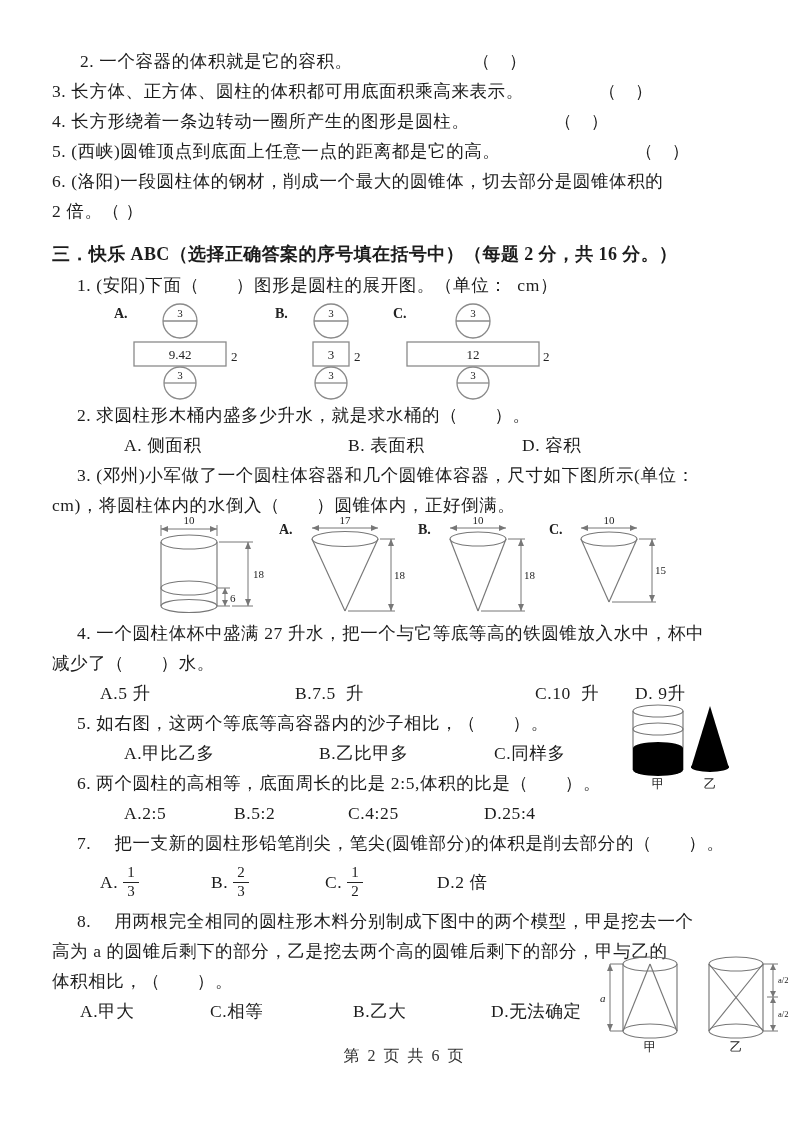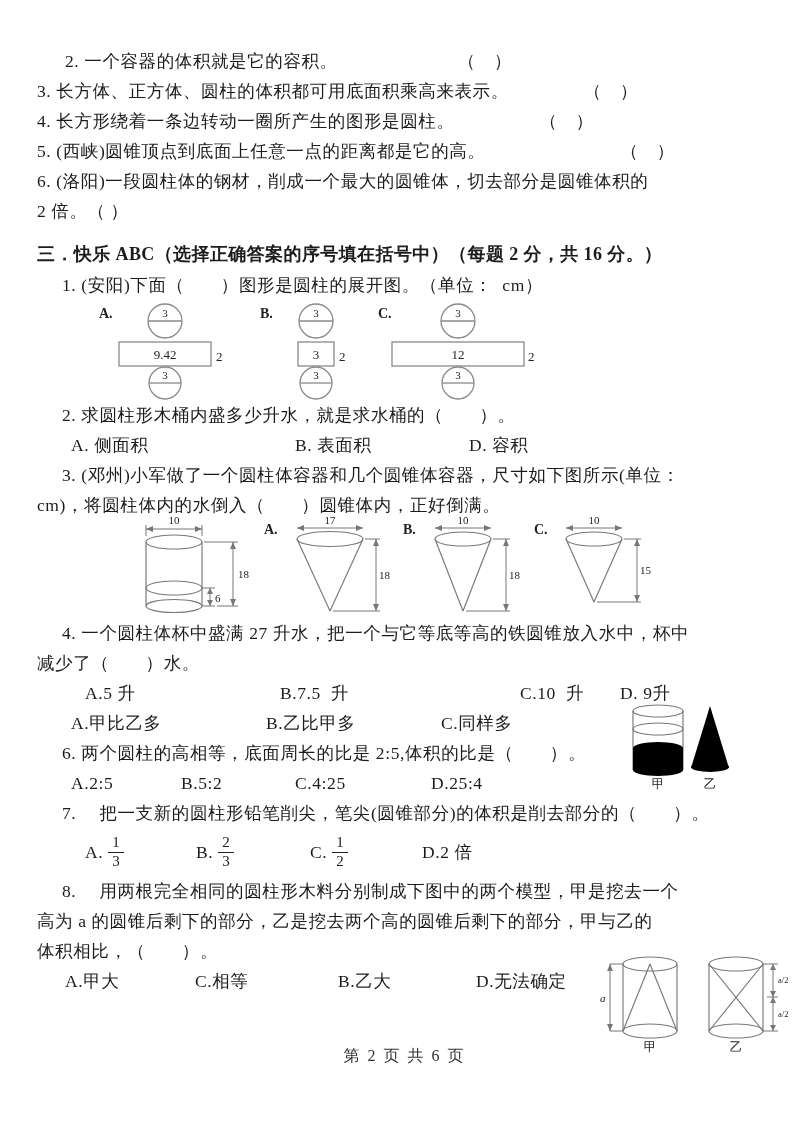--- a/index.html
+++ b/index.html
@@ -1,27 +1,27 @@
 <!DOCTYPE html>
 <html><head>
 <meta charset="utf-8">
 <style>
   html,body{margin:0;padding:0}
   body{width:793px;height:1122px;background:#ffffff;overflow:hidden;
        font-family:"Liberation Serif",serif;color:#1c1c1c;position:relative}
-  .sheet{position:absolute;inset:0;padding:46px 40px 0 37px;box-sizing:border-box}
+  .sheet{position:absolute;inset:0;padding:46px 40px 0 52px;box-sizing:border-box}
   .line{font-size:17.5px;line-height:30px;white-space:pre;letter-spacing:.6px}
   .ind28{padding-left:28px}
   .ind25{padding-left:25px}
   .heading{font-weight:700;font-size:18px;line-height:32px;margin-top:12px;white-space:pre;letter-spacing:.4px}
   .br{display:inline-block}
   .g120{margin-left:120px}.g75{margin-left:75px}.g85{margin-left:85px}.g135{margin-left:135px}
   .opts{display:flex;font-size:17.5px;line-height:30px;white-space:pre;letter-spacing:.6px}
   .opts .o{flex:none;display:inline-block}
-  .ml45{margin-left:34px}.ml48{margin-left:48px}.ml28{margin-left:28px}
+  .ml45{margin-left:72px}.ml48{margin-left:48px}.ml28{margin-left:28px}
   .q2w1{width:224px}.q2w2{width:174px}.q2w3{width:154px}
   .q4w1{width:195px}.q4w2{width:240px}.q4w3{width:100px}
   .q5w1{width:195px}.q5w2{width:175px}
   .q6w1{width:110px}.q6w2{width:114px}.q6w3{width:136px}
   .q8w1{width:130px}.q8w2{width:138px}.q8w3{width:143px}
   .figrow1{display:flex;margin-left:60px;gap:6px;height:100px}
   .figrow3{display:flex;margin-left:93px;gap:9px;height:104px;margin-top:-6px}
   .fracrow{display:flex;margin-left:48px;height:48px;align-items:center;
            font-size:17.5px;white-space:pre;letter-spacing:.6px}
   .fo{flex:none;display:inline-flex;align-items:center}
@@ -186,20 +186,21 @@
 
   <div class="line ind25">4. 一个圆柱体杯中盛满 27 升水，把一个与它等底等高的铁圆锥放入水中，杯中</div>
   <div class="line">减少了（　　）水。</div>
   <div class="opts ml48">
     <span class="o q4w1">A.5 升</span>
     <span class="o q4w2">B.7.5  升</span>
     <span class="o q4w3">C.10  升</span>
     <span class="o">D. 9升</span>
   </div>
 
+  <div class="line ind25">5. 如右图，这两个等底等高容器内的沙子相比，（　　）。</div>
   <div class="opts ml45">
     <span class="o q5w1">A.甲比乙多</span>
     <span class="o q5w2">B.乙比甲多</span>
     <span class="o">C.同样多</span>
   </div>
 
   <div class="line ind25">6. 两个圆柱的高相等，底面周长的比是 2:5,体积的比是（　　）。</div>
   <div class="opts ml45">
     <span class="o q6w1">A.2:5</span>
     <span class="o q6w2">B.5:2</span>

